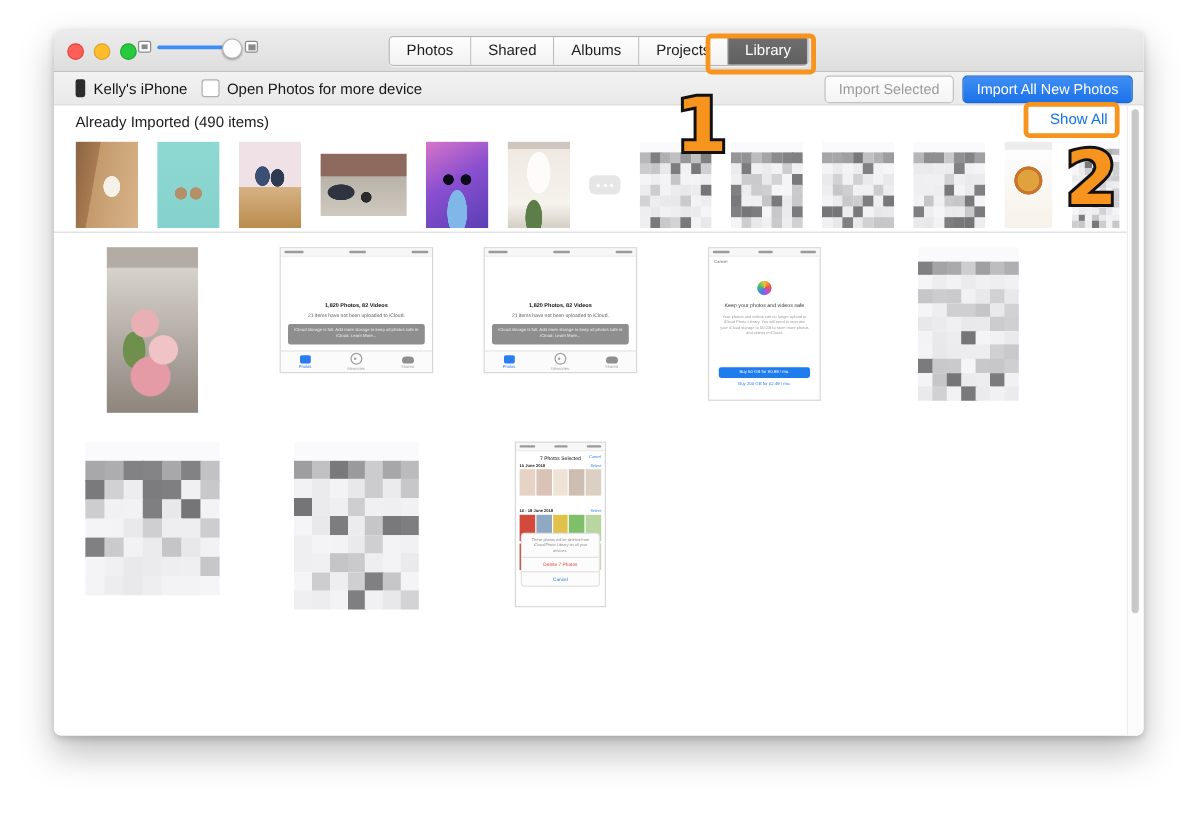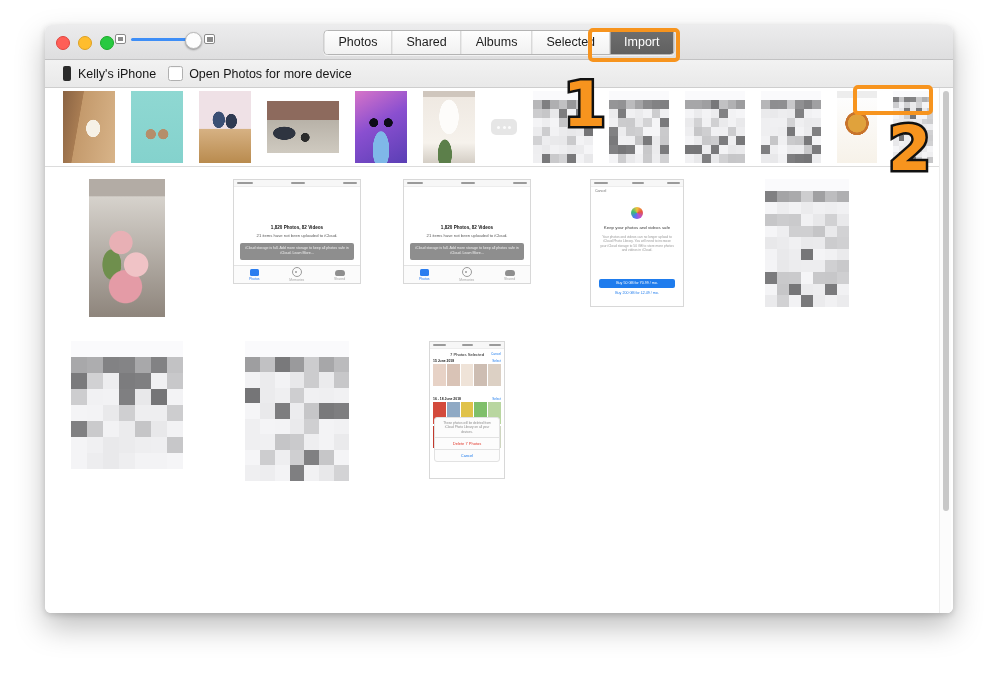--- a/index.html
+++ b/index.html
@@ -259,34 +259,42 @@
         <div class="track">
           <div class="knob"></div>
         </div>
         <div class="thumbicon big"></div>
       </div>
 
       <div class="segmented">
         <div class="seg">Photos</div>
         <div class="seg">Shared</div>
         <div class="seg">Albums</div>
-        <div class="seg">Selected</div>
-        <div class="seg active">Import</div>
+        <div class="seg">Projects</div>
+        <div class="seg active">Library</div>
       </div>
     </div>
 
     <div class="devicebar">
       <div class="phone-icon"></div>
       <div class="device-name">Kelly's iPhone</div>
       <div class="checkbox"></div>
       <div class="checkbox-label">Open Photos for more device</div>
+      <div class="right">
+        <div class="btn plain">Import Selected</div>
+        <div class="btn primary">Import All New Photos</div>
+      </div>
     </div>
 
     <div class="content">
 
+      <div class="section-head">
+        <div class="section-title">Already Imported (490 items)</div>
+        <div class="showall">Show All</div>
+      </div>
 
       <div class="strip" id="imported-strip">
           <div class="thumb" style="width: 52px; height: 72px; background: transparent;">
             <div class="photo" style="width: 52px; height: 72px; background: linear-gradient(100deg, rgb(138, 99, 67) 0%, rgb(168, 124, 82) 32%, rgb(196, 154, 108) 33%, rgb(216, 180, 137) 100%);">
               <div style="position: absolute; inset: 0px; background: radial-gradient(at 58% 52%, rgb(246, 241, 230) 0px, rgb(246, 241, 230) 16%, rgba(246, 241, 230, 0) 17%);"></div>
             </div>
           </div>
           <div class="thumb" style="width: 52px; height: 72px; background: transparent;">
             <div class="photo" style="width: 52px; height: 72px; background: linear-gradient(rgb(143, 216, 210), rgb(132, 210, 205));">
               <div style="position: absolute; inset: 0px; background: radial-gradient(circle at 38% 60%, rgb(181, 142, 106) 0px, rgb(181, 142, 106) 9%, rgba(0, 0, 0, 0) 10%), radial-gradient(circle at 62% 60%, rgb(181, 142, 106) 0px, rgb(181, 142, 106) 9%, rgba(0, 0, 0, 0) 10%);"></div>

